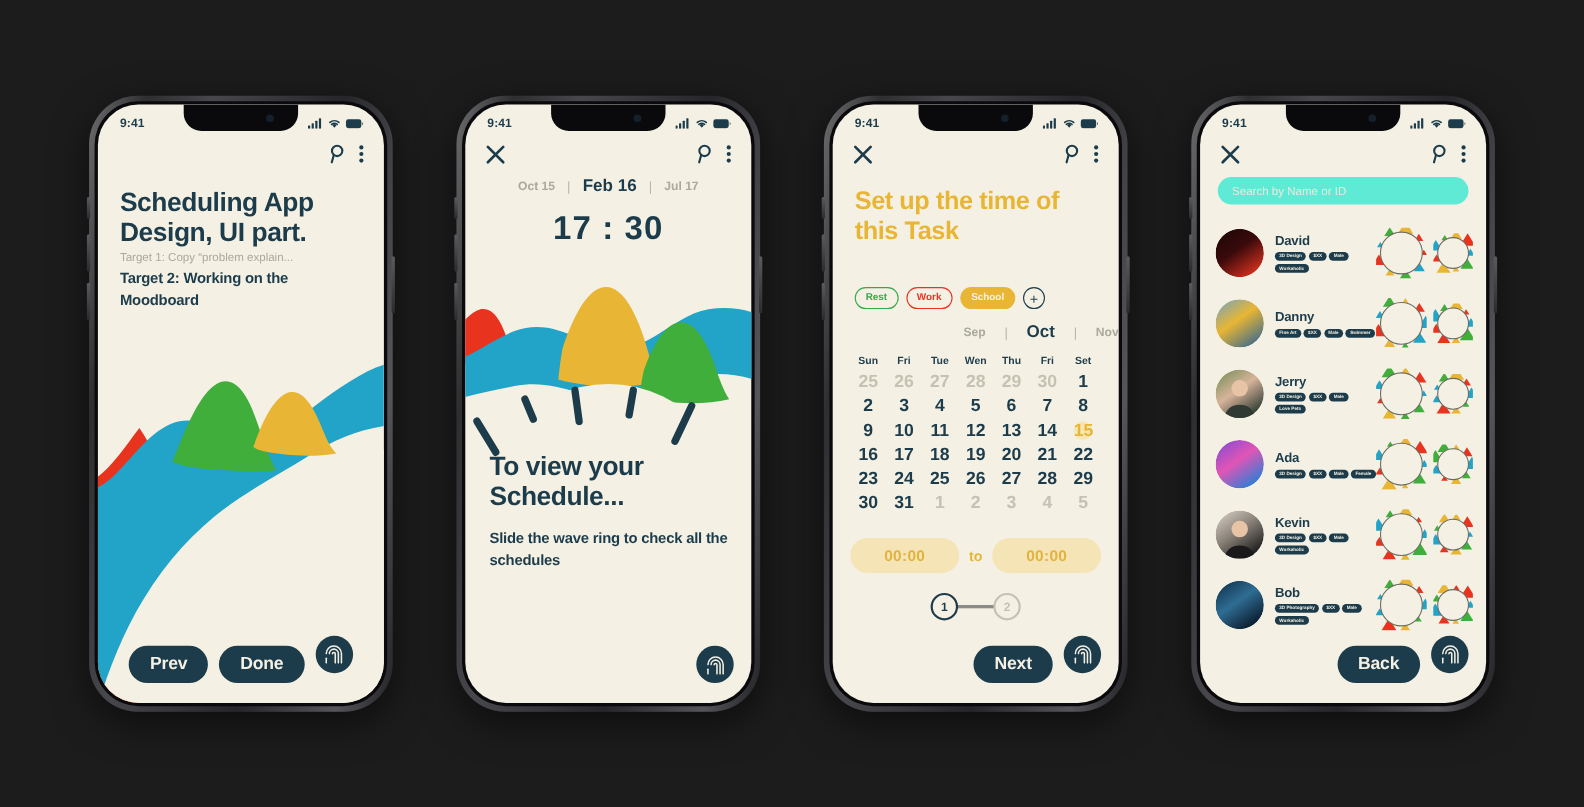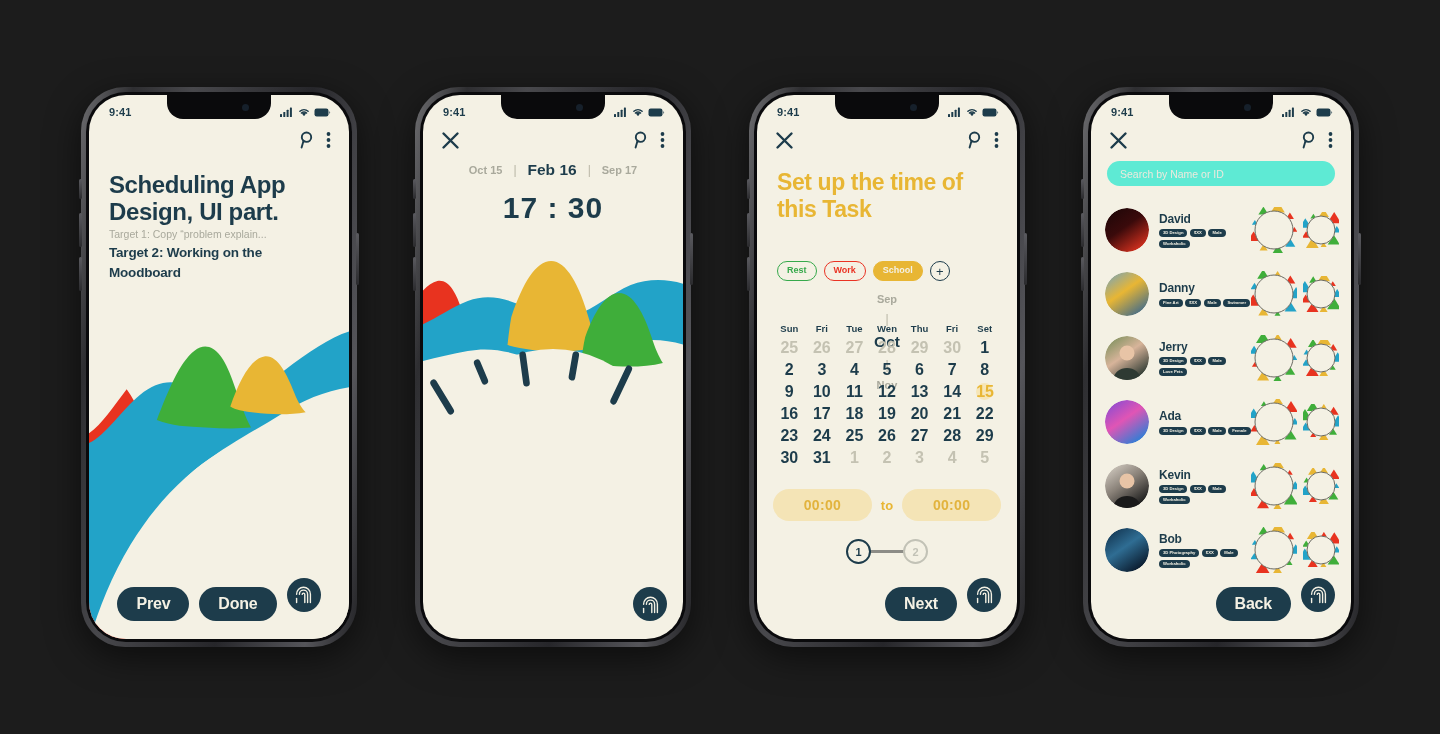--- a/index.html
+++ b/index.html
@@ -160,21 +160,21 @@
   .chip.work   { color: #ea3323; border-color: #ea3323; background: transparent; }
   .chip.school { color: #f4f1e4; background: #e8b634; border-color: #e8b634; }
   .chip-add {
     width: 20px; height: 20px; border-radius: 50%;
     border: 1.4px solid #1d3c4b; color: #1d3c4b;
     display: flex; align-items: center; justify-content: center;
     font-size: 13px; line-height: 1; cursor: pointer;
   }
   .monthstrip {
     position: absolute; top: 198px; left: 0; right: 0;
-    display: flex; align-items: center; justify-content: flex-end; gap: 7px; z-index: 10; flex-direction: column;
+    display: flex; align-items: center; justify-content: flex-end; gap: 17px; z-index: 10;
   }
   .monthstrip .m { font-size: 11px; color: #a9a99c; font-weight: 600; cursor: pointer; }
   .monthstrip .m.active { font-size: 15.5px; color: #1d3c4b; font-weight: 700; }
   .monthstrip .sep { color: #b9b6a6; font-size: 12px; }
 
   .cal { position: absolute; top: 228px; left: 16px; right: 16px; z-index: 10; }
   .cal-grid { display: grid; grid-template-columns: repeat(7, 1fr); row-gap: 5px; }
   .cal-dow { font-size: 9.5px; font-weight: 700; color: #1d3c4b; text-align: center; padding-bottom: 5px; }
   .cal-cell {
     font-size: 16px; font-weight: 700; color: #1d3c4b; text-align: center;
@@ -378,21 +378,21 @@
                 <circle cx="2.5" cy="15" r="1.9" fill="#1d3c4b"></circle>
             </svg>
           </div>
         </div>
 
         <div class="datestrip">
           <div class="d">Oct 15</div>
           <div class="sep">|</div>
           <div class="d active">Feb 16</div>
           <div class="sep">|</div>
-          <div class="d">Sep 17</div>
+          <div class="d">Jul 17</div>
         </div>
 
         <div class="bigclock">17 : 30</div>
 
         <div class="s2-ring">
           <svg viewBox="0 0 304 250" preserveAspectRatio="none">
             <path d="M0 62 C10 50 20 38 30 36 C42 34 50 48 56 66 C58 74 60 80 62 84 C40 88 18 86 0 84 Z" fill="#e8331f"></path>
             <path d="M0 84 C20 80 40 64 62 56 C84 48 104 54 122 62 C140 70 158 76 176 70 C196 64 214 48 234 40 C256 32 282 34 304 44 L304 104 C282 96 256 92 234 98 C214 104 196 114 176 118 C158 122 140 118 122 112 C104 106 84 102 62 106 C40 110 20 114 0 120 Z" fill="#22a3c8"></path>
             <path d="M108 72 C120 38 134 16 150 16 C166 16 180 40 190 74 C194 88 198 96 202 102 C174 108 134 108 104 100 C105 92 106 82 108 72 Z" fill="#e8b634"></path>
             <path d="M186 92 C196 66 208 48 222 48 C236 48 248 68 256 92 C260 104 264 112 268 118 C242 124 208 122 182 116 C183 108 184 100 186 92 Z" fill="#3fae3a"></path>
@@ -400,20 +400,24 @@
             <g stroke="#1d3c4b" stroke-width="7" stroke-linecap="round">
               <path d="M26 138 L44 166"></path>
               <path d="M72 118 L80 136"></path>
               <path d="M120 110 L124 138"></path>
               <path d="M176 110 L172 132"></path>
               <path d="M232 124 L216 156"></path>
             </g>
           </svg>
         </div>
 
+        <div class="s2-text">
+          <div class="headline">To view your Schedule...</div>
+          <div class="s2-sub">Slide the wave ring to check all the schedules</div>
+        </div>
 
         <div class="bottom-actions right">
           <div class="fab">
             <svg width="17" height="19" viewBox="0 0 17 19">
               <g fill="none" stroke="#f4f1e4" stroke-width="1.4" stroke-linecap="round">
                 <path d="M1.6 9.2a6.9 6.9 0 0 1 13.8 0v8.4"></path>
                 <path d="M4.4 9.2a4.1 4.1 0 0 1 8.2 0v8.4"></path>
                 <path d="M7.2 9.4a1.3 1.3 0 0 1 2.6 0v8.2"></path>
                 <path d="M1.6 13.4v4.2"></path>
               </g>

